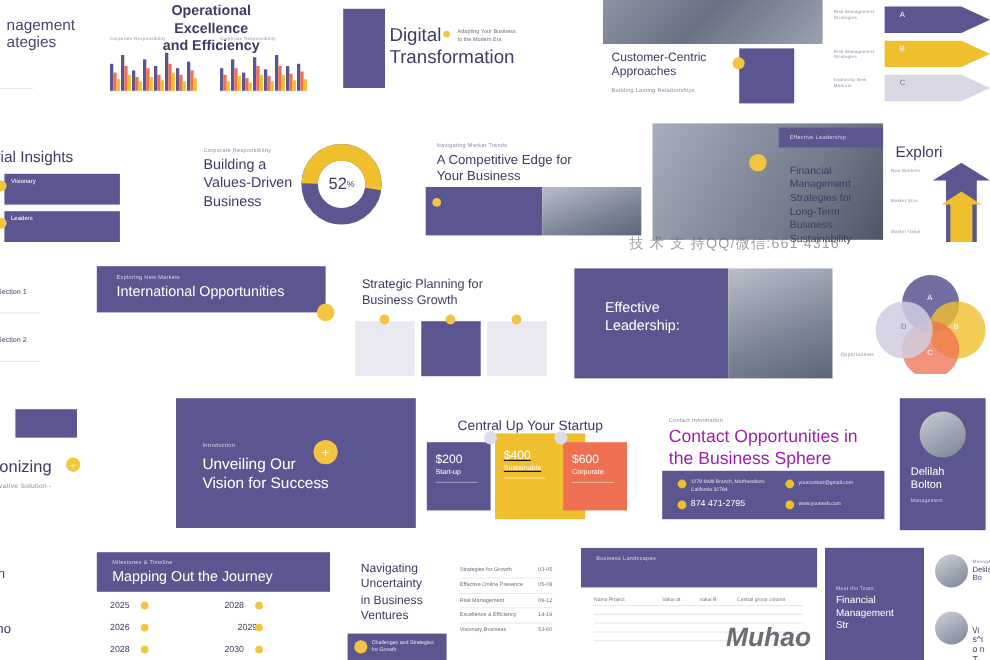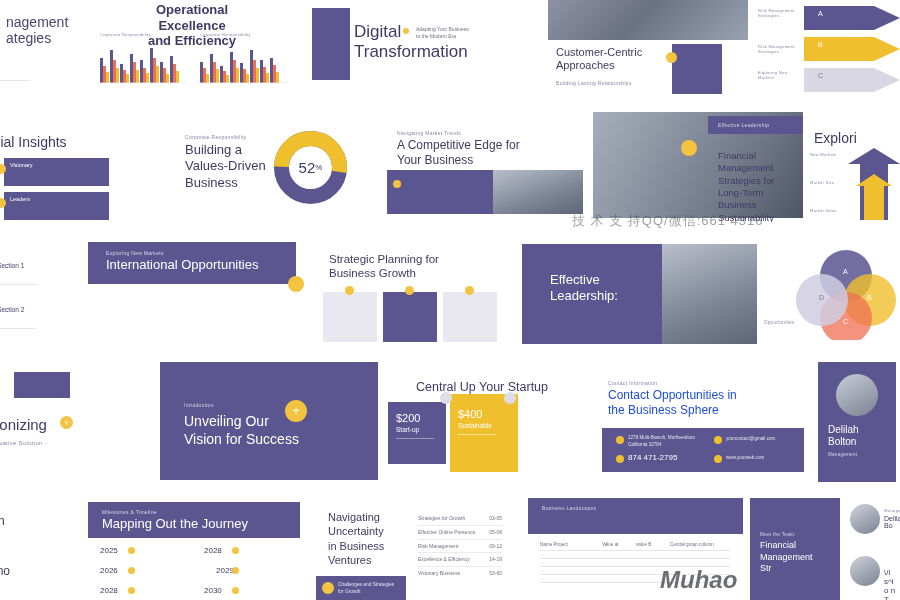--- a/index.html
+++ b/index.html
@@ -300,32 +300,37 @@
     <div class="plus" style="position:absolute;left:125px;top:38px;width:22px;height:22px;">+</div>
   </div>
 
   <div class="slide" style="left:380px;top:370px;width:210px;height:112px;">
     <div style="position:absolute;left:36px;top:10px;color:#3f3a63;font-size:12.5px;">Central Up Your Startup</div>
     <div style="position:absolute;left:8px;top:32px;width:58px;height:62px;background:#5b5590;">
       <div style="padding:10px 0 0 8px;color:#fff;font-size:11px;">$200</div>
       <div style="padding:2px 0 0 8px;color:#fff;font-size:6.5px;">Start-up</div>
       <div class="line" style="margin:5px 0 0 8px;width:38px;background:rgba(255,255,255,.4);"></div>
     </div>
-    <div style="position:absolute;left:70px;top:24px;width:68px;height:78px;background:#f0bf2e;">
+    <div style="position:absolute;left:70px;top:24px;width:82px;height:78px;background:#f0bf2e;text-decoration:underline;">
       <div style="padding:14px 0 0 8px;color:#fff;font-size:11px;">$400</div>
       <div style="padding:2px 0 0 8px;color:#fff;font-size:6.5px;">Sustainable</div>
       <div class="line" style="margin:5px 0 0 8px;width:38px;background:rgba(255,255,255,.5);"></div>
     </div>
+    <div style="position:absolute;left:132px;top:32px;width:58px;height:62px;background:#ef6f52;">
+      <div style="padding:10px 0 0 8px;color:#fff;font-size:11px;">$600</div>
+      <div style="padding:2px 0 0 8px;color:#fff;font-size:6.5px;">Corporate</div>
+      <div class="line" style="margin:5px 0 0 8px;width:38px;background:rgba(255,255,255,.5);"></div>
+    </div>
     <div style="position:absolute;left:60px;top:22px;width:12px;height:12px;border-radius:50%;background:#dedce8;"></div>
     <div style="position:absolute;left:124px;top:22px;width:12px;height:12px;border-radius:50%;background:#dedce8;"></div>
   </div>
 
   <div class="slide" style="left:598px;top:370px;width:212px;height:112px;">
     <div class="eyebrow" style="position:absolute;left:10px;top:10px;">Contact Information</div>
-    <div style="position:absolute;left:10px;top:18px;width:180px;color:#1d4ed8;font-size:12px;line-height:1.25;white-space:pre-line;">Contact Opportunities in
+    <div style="position:absolute;left:10px;top:18px;width:180px;color:#a21caf;font-size:16px;line-height:1.25;white-space:pre-line;">Contact Opportunities in
 the Business Sphere</div>
     <div class="purple" style="position:absolute;left:4px;top:58px;width:202px;height:44px;">
       <div style="position:absolute;left:14px;top:8px;width:8px;height:8px;border-radius:50%;background:#f0bf2e;"></div>
       <div class="tiny-w" style="position:absolute;left:26px;top:7px;">1278 Multi-Branch, Murfreesboro</div>
       <div class="tiny-w" style="position:absolute;left:26px;top:14px;">California 32784</div>
       <div style="position:absolute;left:112px;top:8px;width:8px;height:8px;border-radius:50%;background:#f0bf2e;"></div>
       <div class="tiny-w" style="position:absolute;left:124px;top:8px;">yourcontact@gmail.com</div>
       <div style="position:absolute;left:14px;top:27px;width:8px;height:8px;border-radius:50%;background:#f0bf2e;"></div>
       <div style="position:absolute;left:26px;top:25px;color:#fff;font-size:8px;">874 471-2795</div>
       <div style="position:absolute;left:112px;top:27px;width:8px;height:8px;border-radius:50%;background:#f0bf2e;"></div>

